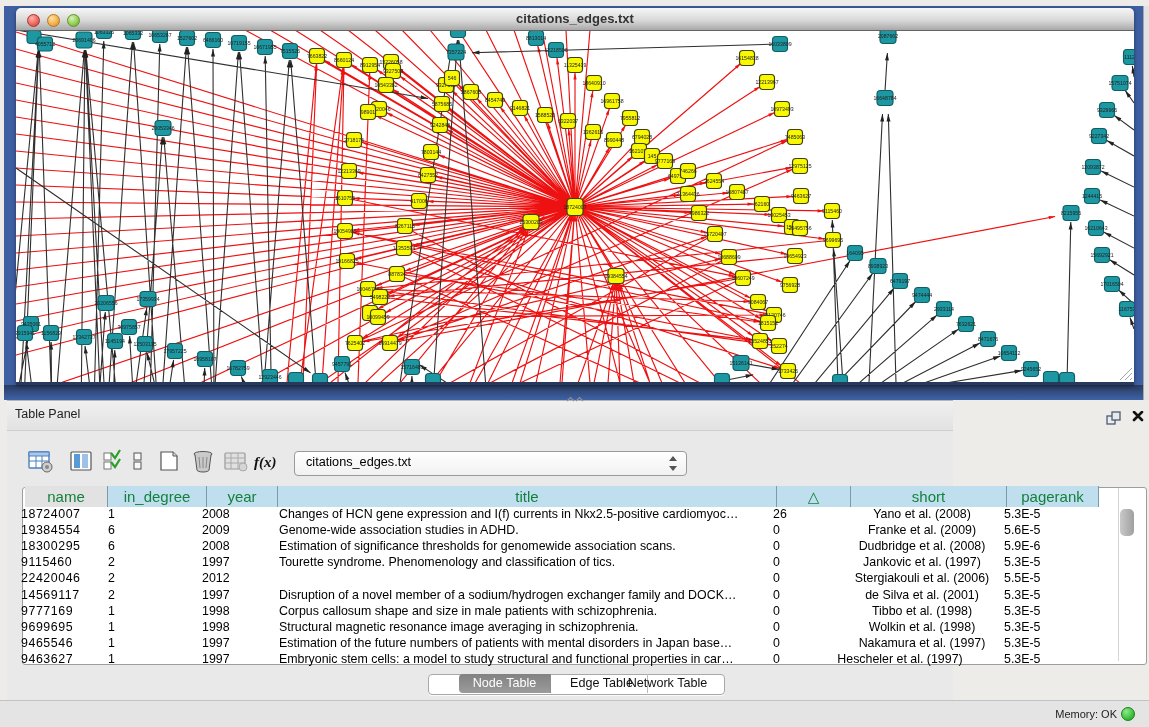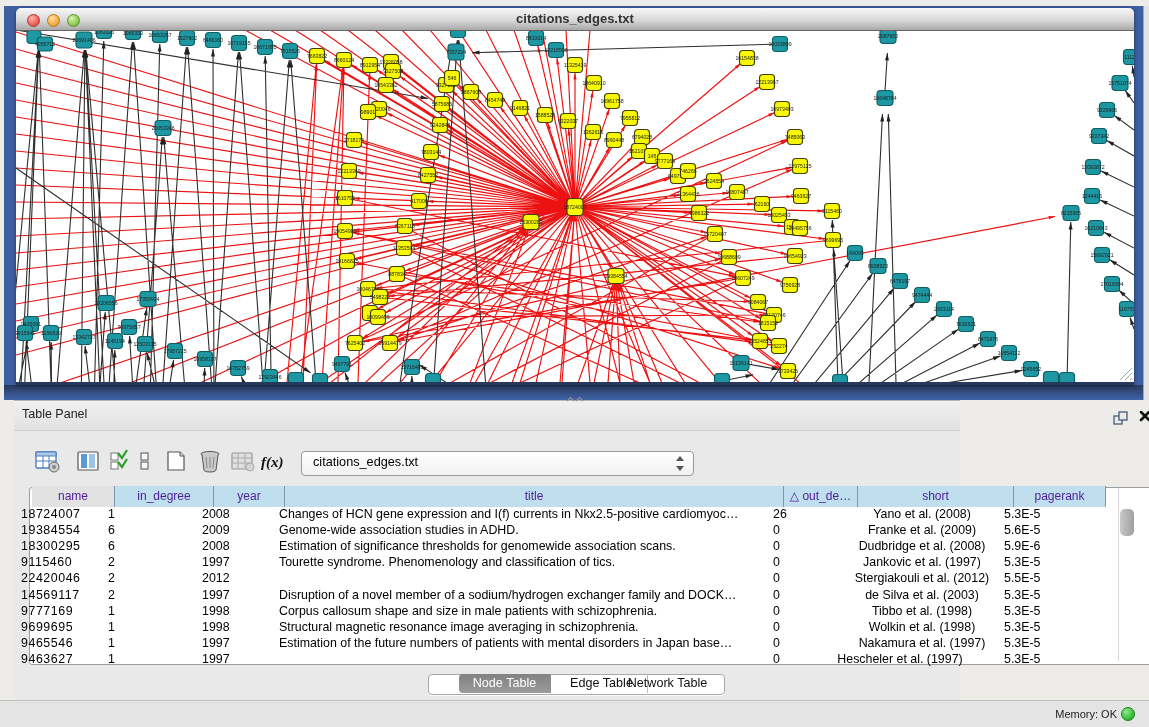--- a/index.html
+++ b/index.html
@@ -2,25 +2,25 @@
 <html><head><meta charset="utf-8"><style>
 html,body{margin:0;padding:0;width:1149px;height:727px;overflow:hidden;font-family:"Liberation Sans",sans-serif;background:#edece8;}
 #desk{position:absolute;left:4px;top:6px;width:1139px;height:394px;background:#3e60a3;}
 #shadow{position:absolute;left:4px;top:385px;width:1139px;height:15px;background:linear-gradient(#283a5e,#3f63a8);}
 #win{position:absolute;left:16px;top:8px;width:1118px;height:377px;box-shadow:0 1px 4px rgba(0,0,0,.45);border-radius:5px 5px 0 0;}
 #tbar{position:absolute;left:0;top:0;width:100%;height:22px;background:linear-gradient(#f7f7f7,#d9d9d9 55%,#b9b9b9 85%,#a8a8a8);border-radius:5px 5px 0 0;border-bottom:1px solid #636363;}
 #tbar .ti{position:absolute;width:100%;text-align:center;top:3px;font-size:13px;font-weight:700;color:#333;}
 .tl{position:absolute;top:6px;width:11px;height:11px;border-radius:50%;}
 #cv{position:absolute;left:0;top:22px;width:1118px;height:352px;background:#fff;overflow:hidden;box-shadow:inset 1px 0 0 #2b4578,inset -1px 0 0 #3a5488;}
 #winedge{position:absolute;left:0;top:374px;width:1118px;height:3px;background:#273a5e;}
-#tp{position:absolute;left:14px;top:400px;width:946px;height:327px;background:#e9e9e9;}
+#tp{position:absolute;left:7px;top:400px;width:946px;height:327px;background:#e9e9e9;}
 #tph{position:absolute;left:0;top:0;width:100%;height:29px;background:linear-gradient(#f0f0f0,#e2e2e2);border-top:1px solid #b5b5b5;border-bottom:1px solid #cfcfcf;}
 #tph span{position:absolute;left:8px;top:6px;font-size:12.5px;color:#222;}
 .tbox{position:absolute;left:15px;top:87px;width:1123px;height:176px;background:#fff;border:1px solid #9d9d9d;border-radius:3px;}
-.hcell{position:absolute;top:0;height:21px;background:#bfdfee;border-right:1px solid #7e9aaa;font-size:12px;color:#4c1d95;text-align:center;line-height:21px;overflow:hidden;}
+.hcell{position:absolute;top:0;height:21px;background:#bfdfee;border-right:1px solid #7e9aaa;font-size:15px;color:#15803d;text-align:center;line-height:21px;overflow:hidden;}
 .trow{position:absolute;left:0;width:1149px;height:16px;font-size:12.4px;color:#000;}
 .num{letter-spacing:0.55px;}
 .trow span{position:absolute;top:0;white-space:nowrap;}
 .trow .ctr{text-align:center;}
 #combo{position:absolute;left:287px;top:51px;width:391px;height:23px;background:linear-gradient(#fff,#f1f1f1);border:1px solid #9a9a9a;border-radius:4px;}
 #combo span{position:absolute;left:11px;top:3px;font-size:12.7px;color:#000;}
 #tabs{position:absolute;left:428px;top:674px;height:19px;border:1px solid #a9a9a9;border-radius:4px;background:#fff;box-shadow:0 1px 0 rgba(255,255,255,.8);}
 .tab{position:absolute;top:674px;height:19px;font-size:12.6px;text-align:center;line-height:19px;color:#111;}
 #stat{position:absolute;left:0;top:700px;width:1149px;height:27px;background:#e4e4e4;border-top:1px solid #c2c2c2;}
 </style></head><body>
@@ -617,30 +617,30 @@
 <span style="left:279px">Tourette syndrome. Phenomenology and classification of tics.</span>
     <span style="left:773px">0</span>
 <span class="ctr" style="left:844px;width:156px">Jankovic et al. (1997)</span>
     <span style="left:1004px">5.3E-5</span>
   </div>
 <div class="trow" style="top:571px">
 <span class="num" style="left:21px">22420046</span>
     <span style="left:108px">2</span>
     <span style="left:202px">2012</span>
     <span style="left:773px">0</span>
-<span class="ctr" style="left:844px;width:156px">Stergiakouli et al. (2012)</span>
+<span class="ctr" style="left:844px;width:156px">Stergiakouli et al. (2006)</span>
     <span style="left:1004px">5.5E-5</span>
   </div>
 <div class="trow" style="top:588px">
 <span class="num" style="left:21px">14569117</span>
     <span style="left:108px">2</span>
     <span style="left:202px">1997</span>
 <span style="left:279px">Disruption of a novel member of a sodium/hydrogen exchanger family and DOCK…</span>
     <span style="left:773px">0</span>
-<span class="ctr" style="left:844px;width:156px">de Silva et al. (2003)</span>
+<span class="ctr" style="left:844px;width:156px">de Silva et al. (2001)</span>
     <span style="left:1004px">5.3E-5</span>
   </div>
 <div class="trow" style="top:604px">
 <span class="num" style="left:21px">9777169</span>
     <span style="left:108px">1</span>
     <span style="left:202px">1998</span>
 <span style="left:279px">Corpus callosum shape and size in male patients with schizophrenia.</span>
     <span style="left:773px">0</span>
 <span class="ctr" style="left:844px;width:156px">Tibbo et al. (1998)</span>
     <span style="left:1004px">5.3E-5</span>
@@ -660,20 +660,21 @@
     <span style="left:202px">1997</span>
 <span style="left:279px">Estimation of the future numbers of patients with mental disorders in Japan base…</span>
     <span style="left:773px">0</span>
 <span class="ctr" style="left:844px;width:156px">Nakamura et al. (1997)</span>
     <span style="left:1004px">5.3E-5</span>
   </div>
 <div class="trow" style="top:652px">
 <span class="num" style="left:21px">9463627</span>
     <span style="left:108px">1</span>
     <span style="left:202px">1997</span>
+<span style="left:279px">Embryonic stem cells: a model to study structural and functional properties in car…</span>
     <span style="left:773px">0</span>
 <span class="ctr" style="left:822px;width:156px">Hescheler et al. (1997)</span>
     <span style="left:1004px">5.3E-5</span>
   </div>
 <svg width="20" height="7" style="position:absolute;left:565px;top:396px">
     <path d="M2 5 L5.5 1.5 L9 5 M11 5 L14.5 1.5 L18 5" stroke="#909090" stroke-width="1.1" fill="none"></path>
   </svg>
 <div style="position:absolute;left:1120px;top:509px;width:14px;height:27px;background:linear-gradient(90deg,#c9c9c9,#9f9f9f);border-radius:5px;"></div>
 <div style="position:absolute;left:1118px;top:488px;width:1px;height:173px;background:#d5d5d5;"></div>
 <div id="tabs" style="width:295px;"></div>

